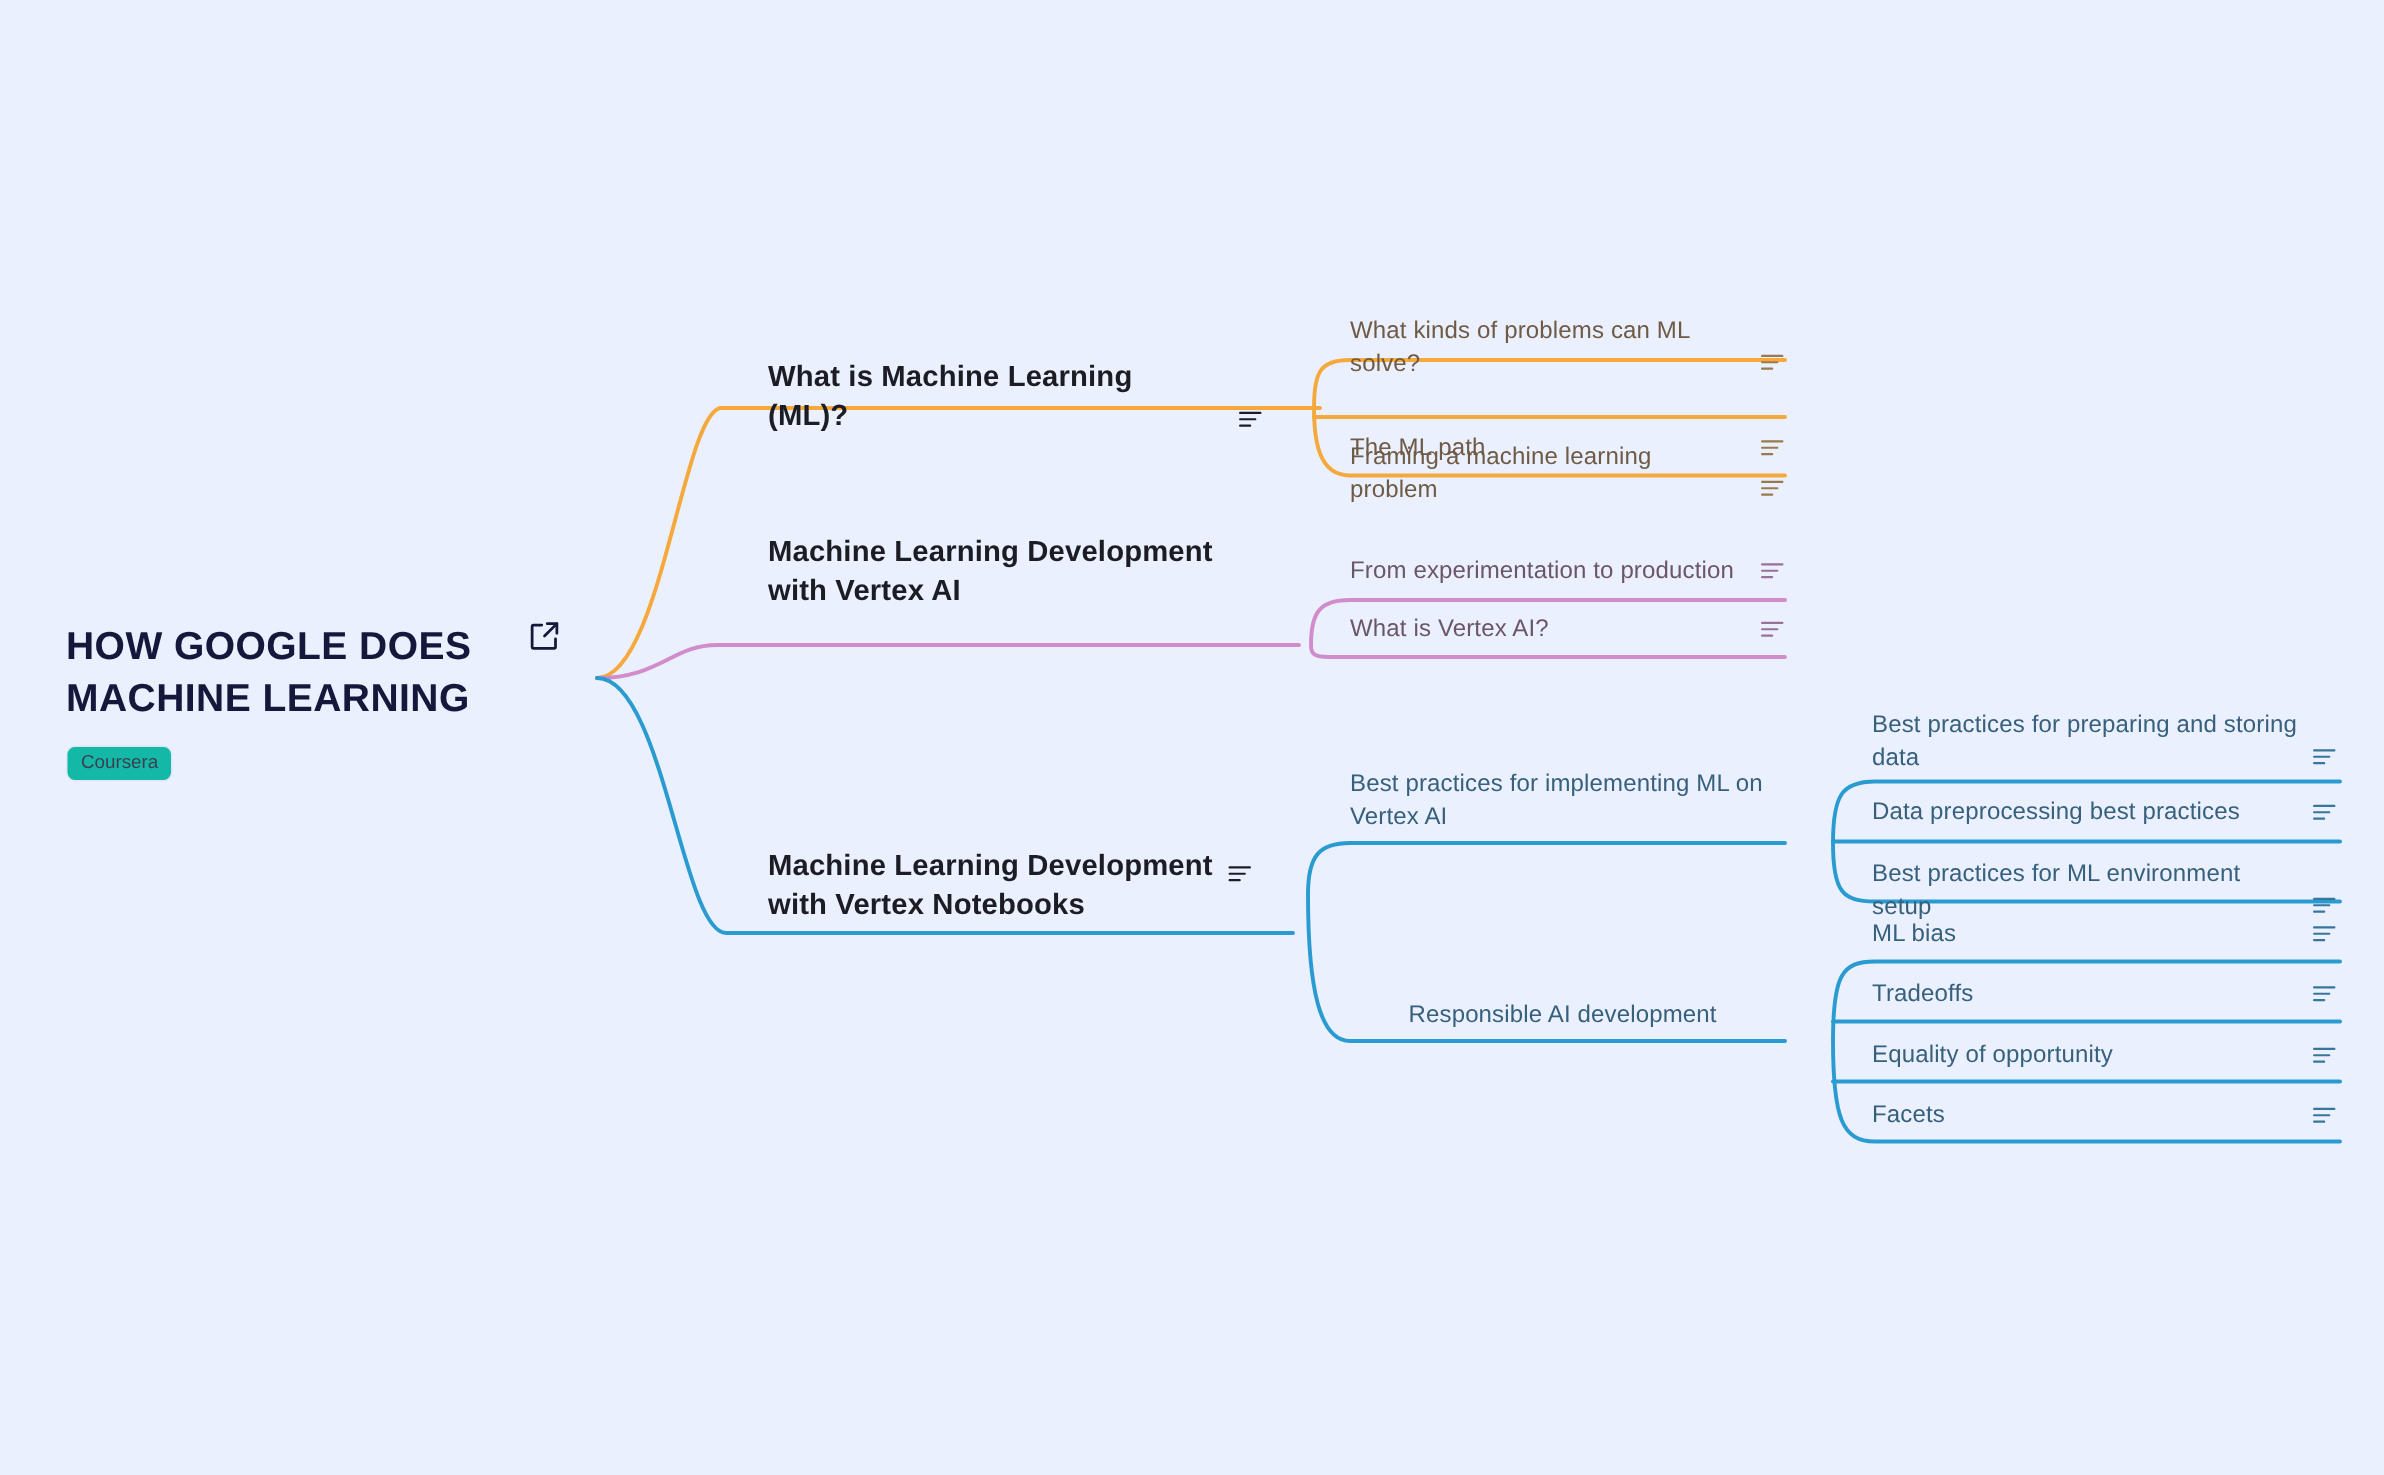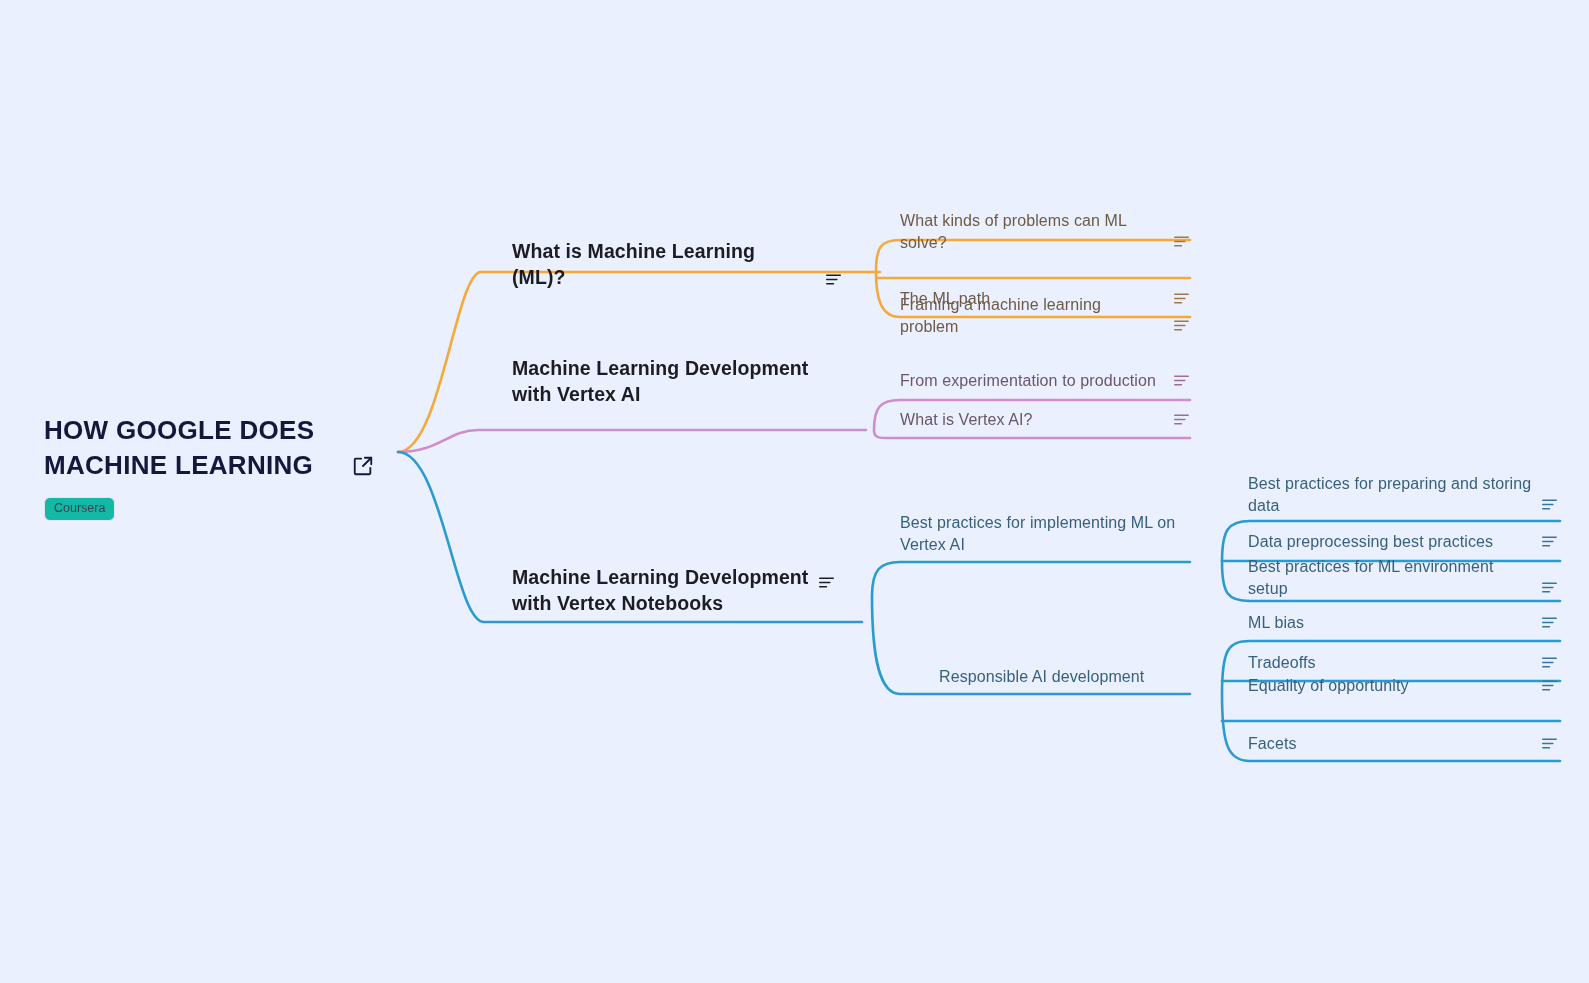--- a/index.html
+++ b/index.html
@@ -22,21 +22,21 @@
   }
   .root-title{
     font-size:26px;
     font-weight:bold;
     letter-spacing:0.3px;
     line-height:1.35;
     color:#15173b;
     display:inline;
     vertical-align:middle;
   }
-  .root-row{display:flex;align-items:flex-end;gap:4px;}
+  .root-row{display:flex;align-items:flex-start;gap:4px;}
   .ext-icon{
     flex:0 0 auto;
     width:22px;height:22px;
     margin-bottom:6px;
   }
   .badge{
     display:inline-block;
     margin-top:14px;
     background:#14b8a6;
     border:1px solid #dfe6f5;
@@ -245,21 +245,21 @@
     <div class="label">Data preprocessing best practices</div>
     <span class="notes-icon" style="margin-left:auto;">
       <svg viewBox="0 0 20 20" width="17" height="17" stroke="#37779b" stroke-width="1.6" stroke-linecap="round">
         <line x1="2" y1="5" x2="18" y2="5"></line>
           <line x1="2" y1="10" x2="14" y2="10"></line>
           <line x1="2" y1="15" x2="10" y2="15"></line>
       </svg>
     </span>
   </div>
 
-  <div class="node lvl3 c-blue" style="left:1248px; top:556px; width:310px;gap:22px;">
+  <div class="node lvl3 c-blue" style="left:1248px; top:572px; width:310px;gap:22px;">
     <div class="label">Best practices for ML environment setup</div>
     <span class="notes-icon" style="margin-left:auto;">
       <svg viewBox="0 0 20 20" width="17" height="17" stroke="#37779b" stroke-width="1.6" stroke-linecap="round">
         <line x1="2" y1="5" x2="18" y2="5"></line>
           <line x1="2" y1="10" x2="14" y2="10"></line>
           <line x1="2" y1="15" x2="10" y2="15"></line>
       </svg>
     </span>
   </div>
 
@@ -278,21 +278,21 @@
     <div class="label">Tradeoffs</div>
     <span class="notes-icon" style="margin-left:auto;">
       <svg viewBox="0 0 20 20" width="17" height="17" stroke="#37779b" stroke-width="1.6" stroke-linecap="round">
         <line x1="2" y1="5" x2="18" y2="5"></line>
           <line x1="2" y1="10" x2="14" y2="10"></line>
           <line x1="2" y1="15" x2="10" y2="15"></line>
       </svg>
     </span>
   </div>
 
-  <div class="node lvl3 c-blue" style="left:1248px; top:675px; width:310px;">
+  <div class="node lvl3 c-blue" style="left:1248px; top:693px; width:310px;">
     <div class="label">Equality of opportunity</div>
     <span class="notes-icon" style="margin-left:auto;">
       <svg viewBox="0 0 20 20" width="17" height="17" stroke="#37779b" stroke-width="1.6" stroke-linecap="round">
         <line x1="2" y1="5" x2="18" y2="5"></line>
           <line x1="2" y1="10" x2="14" y2="10"></line>
           <line x1="2" y1="15" x2="10" y2="15"></line>
       </svg>
     </span>
   </div>
 

